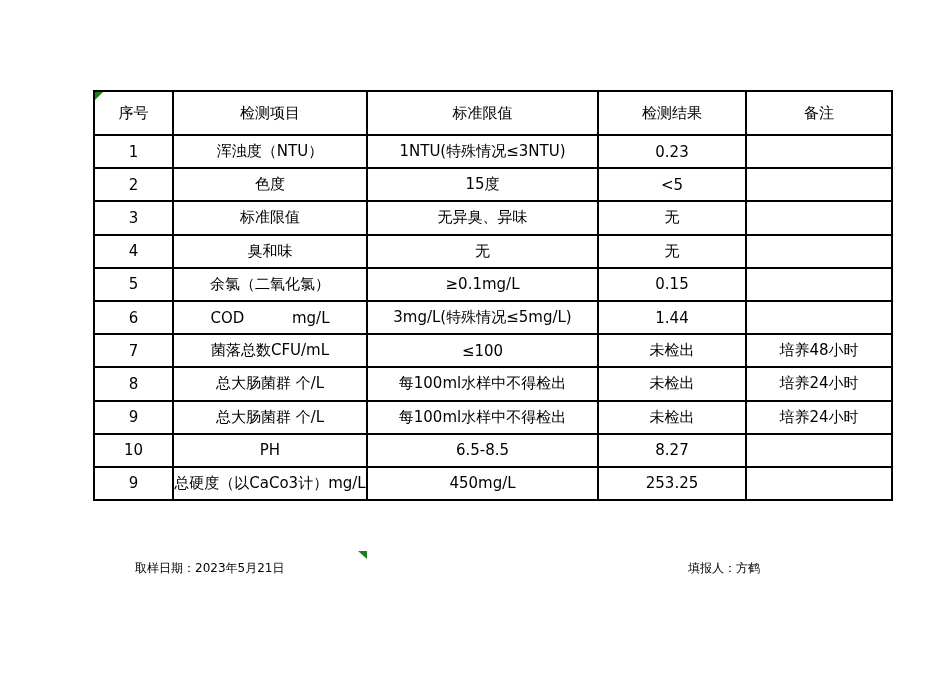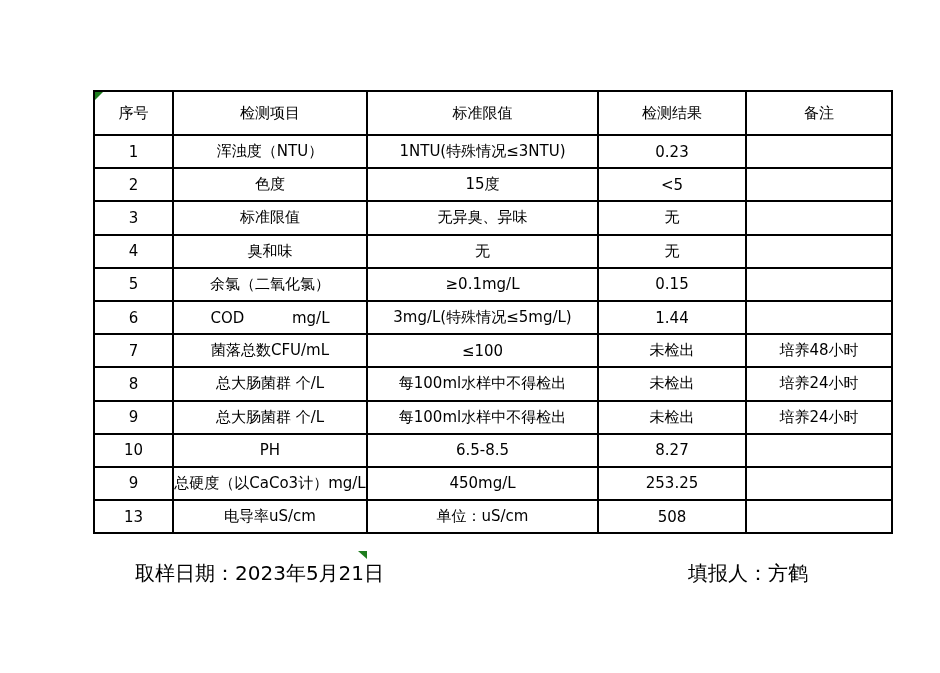--- a/index.html
+++ b/index.html
@@ -47,21 +47,21 @@
   }
   .bottom-marker{
     position:absolute;
     left:358px;top:551px;
     width:9px;height:8px;
     clip-path:polygon(0 0,100% 0,100% 100%);
   }
   .footer-line{
     position:absolute;
     left:0;top:560px;width:940px;height:24px;
-    font-size:20px;
+    font-size:12px;
     white-space:nowrap;
   }
   .footer-item{position:absolute;top:0;}
   .footer-sampling{left:135px;}
   .footer-test{left:448px;}
   .footer-reporter{left:688px;}
 </style>
 </head>
 <body>
 
@@ -156,27 +156,20 @@
           <td>8.27</td>
           <td></td>
         </tr>
         <tr>
           <td>9</td>
           <td>总硬度（以CaCo3计）mg/L</td>
           <td>450mg/L</td>
           <td>253.25</td>
           <td></td>
         </tr>
-        <tr>
-          <td>13</td>
-          <td>电导率uS/cm</td>
-          <td>单位：uS/cm</td>
-          <td>508</td>
-          <td></td>
-        </tr>
       </tbody>
   </table>
 
   <div class="corner-marker" style="background: rgb(30, 125, 30);"></div>
   <div class="bottom-marker" style="background: rgb(30, 125, 30);"></div>
 
   <div class="footer-line">
     <span class="footer-item footer-sampling">取样日期：2023年5月21日</span>
     <span class="footer-item footer-reporter">填报人：方鹤</span>
   </div>

